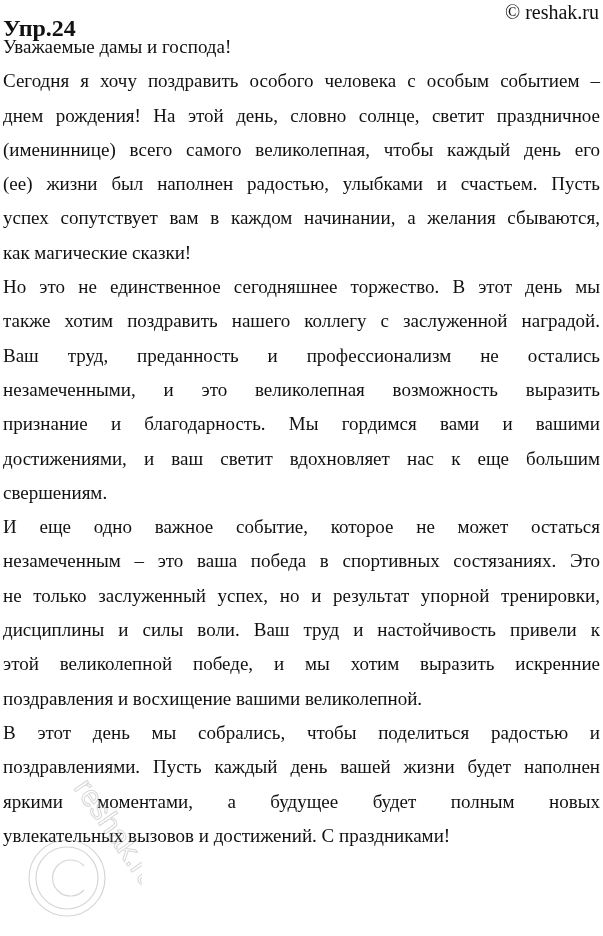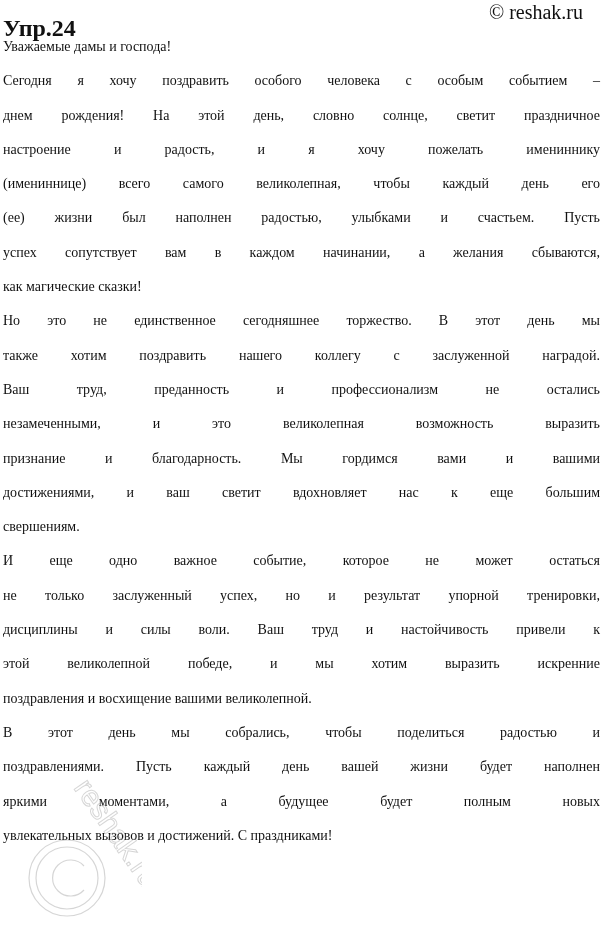--- a/index.html
+++ b/index.html
@@ -7,26 +7,26 @@
       width: 603px; height: 936px; position: relative; overflow: hidden;
       font-family: "Liberation Serif", "DejaVu Serif", serif;
       color: #111111;
     }
     .header { position: absolute; top: 0; left: 0; width: 603px; height: 30px; }
     .title {
       position: absolute; left: 3px; top: 16px;
       font-weight: bold; font-size: 24px; line-height: 24px;
     }
     .copyright {
-      position: absolute; right: 20px; top: 0px;
+      position: absolute; right: 4px; top: 0px;
       font-size: 20px; line-height: 24px;
     }
     .content { position: absolute; left: 3px; top: 30px; width: 597px; }
     .line {
-      font-size: 14px; height: 34.3px; line-height: 34.3px;
+      font-size: 19px; height: 34.3px; line-height: 34.3px;
       white-space: nowrap; overflow: visible;
       text-align: justify; text-align-last: justify;
     }
     .line.last { text-align-last: left; }
     .watermark {
       position: absolute; left: 22px; top: 778px; width: 120px; height: 150px;
       pointer-events: none; opacity: 0.35;
     }
   </style>
 </head>
@@ -34,33 +34,33 @@
 
 <div class="header">
   <div class="title">Упр.24</div>
   <div class="copyright">© reshak.ru</div>
 </div>
 
 <div class="content">
   <div class="line last">Уважаемые дамы и господа!</div>
   <div class="line">Сегодня я хочу поздравить особого человека с особым событием –</div>
   <div class="line">днем рождения! На этой день, словно солнце, светит праздничное</div>
-  <div class="line">настроение и радость, и я хочу пожелать имениннику</div>
   <div class="line">(имениннице) всего самого великолепная, чтобы каждый день его</div>
   <div class="line">(ее) жизни был наполнен радостью, улыбками и счастьем. Пусть</div>
   <div class="line">успех сопутствует вам в каждом начинании, а желания сбываются,</div>
   <div class="line last">как магические сказки!</div>
   <div class="line">Но это не единственное сегодняшнее торжество. В этот день мы</div>
   <div class="line">также хотим поздравить нашего коллегу с заслуженной наградой.</div>
   <div class="line">Ваш труд, преданность и профессионализм не остались</div>
   <div class="line">незамеченными, и это великолепная возможность выразить</div>
   <div class="line">признание и благодарность. Мы гордимся вами и вашими</div>
   <div class="line">достижениями, и ваш светит вдохновляет нас к еще большим</div>
   <div class="line last">свершениям.</div>
   <div class="line">И еще одно важное событие, которое не может остаться</div>
+  <div class="line">незамеченным – это ваша победа в спортивных состязаниях. Это</div>
   <div class="line">не только заслуженный успех, но и результат упорной тренировки,</div>
   <div class="line">дисциплины и силы воли. Ваш труд и настойчивость привели к</div>
   <div class="line">этой великолепной победе, и мы хотим выразить искренние</div>
   <div class="line last">поздравления и восхищение вашими великолепной.</div>
   <div class="line">В этот день мы собрались, чтобы поделиться радостью и</div>
   <div class="line">поздравлениями. Пусть каждый день вашей жизни будет наполнен</div>
   <div class="line">яркими моментами, а будущее будет полным новых</div>
   <div class="line last">увлекательных вызовов и достижений. С праздниками!</div>
 </div>
 

